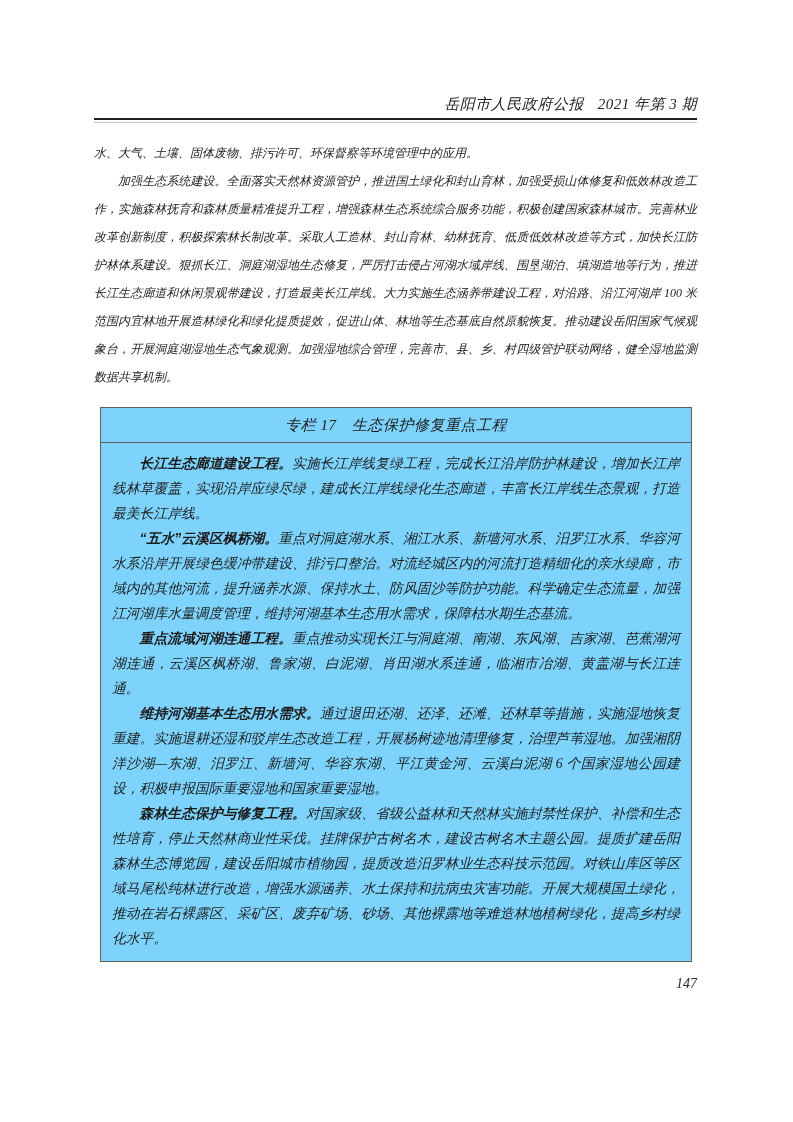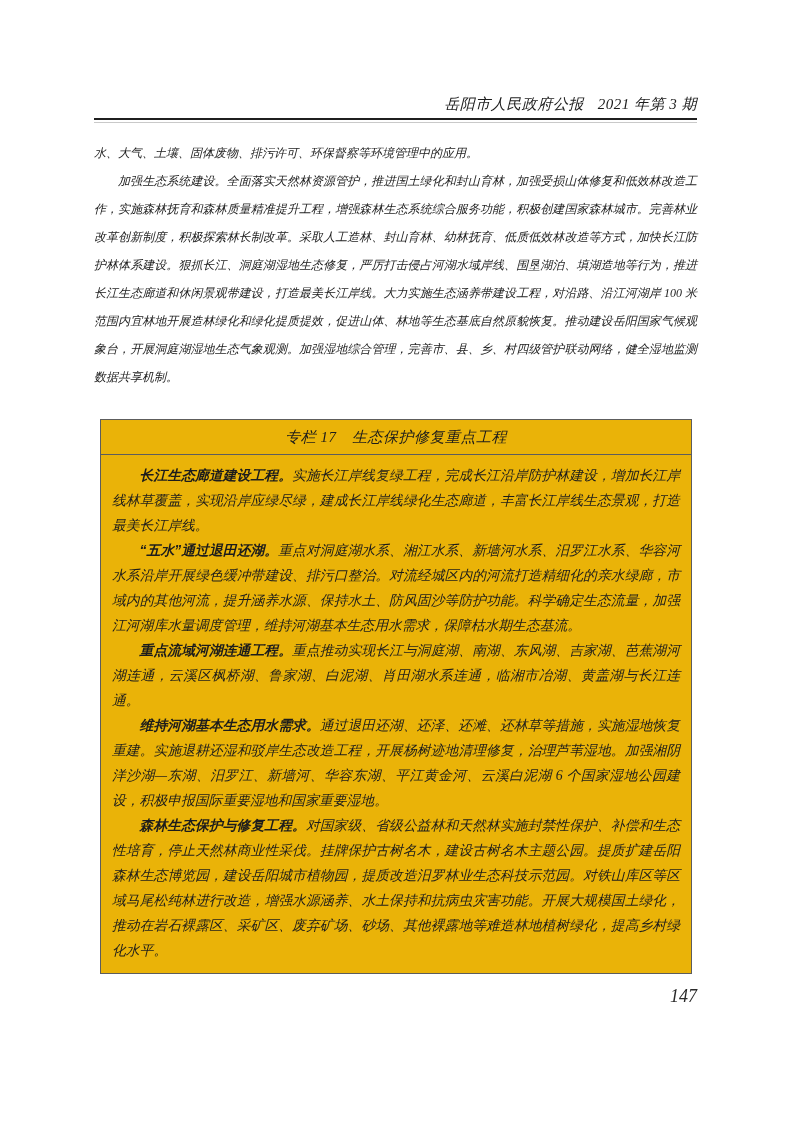--- a/index.html
+++ b/index.html
@@ -51,24 +51,24 @@
   }
   .body-text p {
     margin: 0;
   }
   .body-text p.indent {
     text-indent: 2em;
   }
   
   .column-box {
     box-sizing: border-box;
-    margin: 28px 0 0 6px;
+    margin: 16px 0 0 6px;
     width: 592px;
     border: 1.5px solid #5d5d5d;
-    background: #eab308;
+    background: #7dd3fc;
   }
   .column-box-title {
     text-align: center;
     font-size: 15px;
     line-height: 34px;
     height: 34px;
     border-bottom: 1.5px solid #5d5d5d;
     letter-spacing: 0.5px;
   }
   .column-box-content {
@@ -83,21 +83,21 @@
   }
   .lead {
     font-family: "Liberation Sans", "DejaVu Sans", sans-serif;
     font-weight: bold;
     letter-spacing: 0;
   }
   
   .folio {
     margin-top: 13px;
     text-align: right;
-    font-size: 18px;
+    font-size: 14px;
     line-height: 18px;
     padding-right: 0px;
     color: #2a2a2a;
   }
 </style>
 </head>
 <body>
 
 <div class="page">
 
@@ -108,21 +108,21 @@
 
   <div class="body-text">
     <p>水、大气、土壤、固体废物、排污许可、环保督察等环境管理中的应用。</p>
     <p class="indent">加强生态系统建设。全面落实天然林资源管护，推进国土绿化和封山育林，加强受损山体修复和低效林改造工作，实施森林抚育和森林质量精准提升工程，增强森林生态系统综合服务功能，积极创建国家森林城市。完善林业改革创新制度，积极探索林长制改革。采取人工造林、封山育林、幼林抚育、低质低效林改造等方式，加快长江防护林体系建设。狠抓长江、洞庭湖湿地生态修复，严厉打击侵占河湖水域岸线、围垦湖泊、填湖造地等行为，推进长江生态廊道和休闲景观带建设，打造最美长江岸线。大力实施生态涵养带建设工程，对沿路、沿江河湖岸 100 米范围内宜林地开展造林绿化和绿化提质提效，促进山体、林地等生态基底自然原貌恢复。推动建设岳阳国家气候观象台，开展洞庭湖湿地生态气象观测。加强湿地综合管理，完善市、县、乡、村四级管护联动网络，健全湿地监测数据共享机制。</p>
   </div>
 
   <div class="column-box">
     <div class="column-box-title">专栏 17　生态保护修复重点工程</div>
     <div class="column-box-content">
       <p><span class="lead">长江生态廊道建设工程。</span><span>实施长江岸线复绿工程，完成长江沿岸防护林建设，增加长江岸线林草覆盖，实现沿岸应绿尽绿，建成长江岸线绿化生态廊道，丰富长江岸线生态景观，打造最美长江岸线。</span></p>
-      <p><span class="lead">“五水”通过退田还湖。</span><span>重点对洞庭湖水系、湘江水系、新墙河水系、汨罗江水系、华容河水系沿岸开展绿色缓冲带建设、排污口整治。对流经城区内的河流打造精细化的亲水绿廊，市域内的其他河流，提升涵养水源、保持水土、防风固沙等防护功能。科学确定生态流量，加强江河湖库水量调度管理，维持河湖基本生态用水需求，保障枯水期生态基流。</span></p>
+      <p><span class="lead">“五水”云溪区枫桥湖。</span><span>重点对洞庭湖水系、湘江水系、新墙河水系、汨罗江水系、华容河水系沿岸开展绿色缓冲带建设、排污口整治。对流经城区内的河流打造精细化的亲水绿廊，市域内的其他河流，提升涵养水源、保持水土、防风固沙等防护功能。科学确定生态流量，加强江河湖库水量调度管理，维持河湖基本生态用水需求，保障枯水期生态基流。</span></p>
       <p><span class="lead">重点流域河湖连通工程。</span><span>重点推动实现长江与洞庭湖、南湖、东风湖、吉家湖、芭蕉湖河湖连通，云溪区枫桥湖、鲁家湖、白泥湖、肖田湖水系连通，临湘市冶湖、黄盖湖与长江连通。</span></p>
       <p><span class="lead">维持河湖基本生态用水需求。</span><span>通过退田还湖、还泽、还滩、还林草等措施，实施湿地恢复重建。实施退耕还湿和驳岸生态改造工程，开展杨树迹地清理修复，治理芦苇湿地。加强湘阴洋沙湖—东湖、汨罗江、新墙河、华容东湖、平江黄金河、云溪白泥湖 6 个国家湿地公园建设，积极申报国际重要湿地和国家重要湿地。</span></p>
       <p><span class="lead">森林生态保护与修复工程。</span><span>对国家级、省级公益林和天然林实施封禁性保护、补偿和生态性培育，停止天然林商业性采伐。挂牌保护古树名木，建设古树名木主题公园。提质扩建岳阳森林生态博览园，建设岳阳城市植物园，提质改造汨罗林业生态科技示范园。对铁山库区等区域马尾松纯林进行改造，增强水源涵养、水土保持和抗病虫灾害功能。开展大规模国土绿化，推动在岩石裸露区、采矿区、废弃矿场、砂场、其他裸露地等难造林地植树绿化，提高乡村绿化水平。</span></p>
     </div>
   </div>
 
   <div class="folio">147</div>
 
 </div>
 

